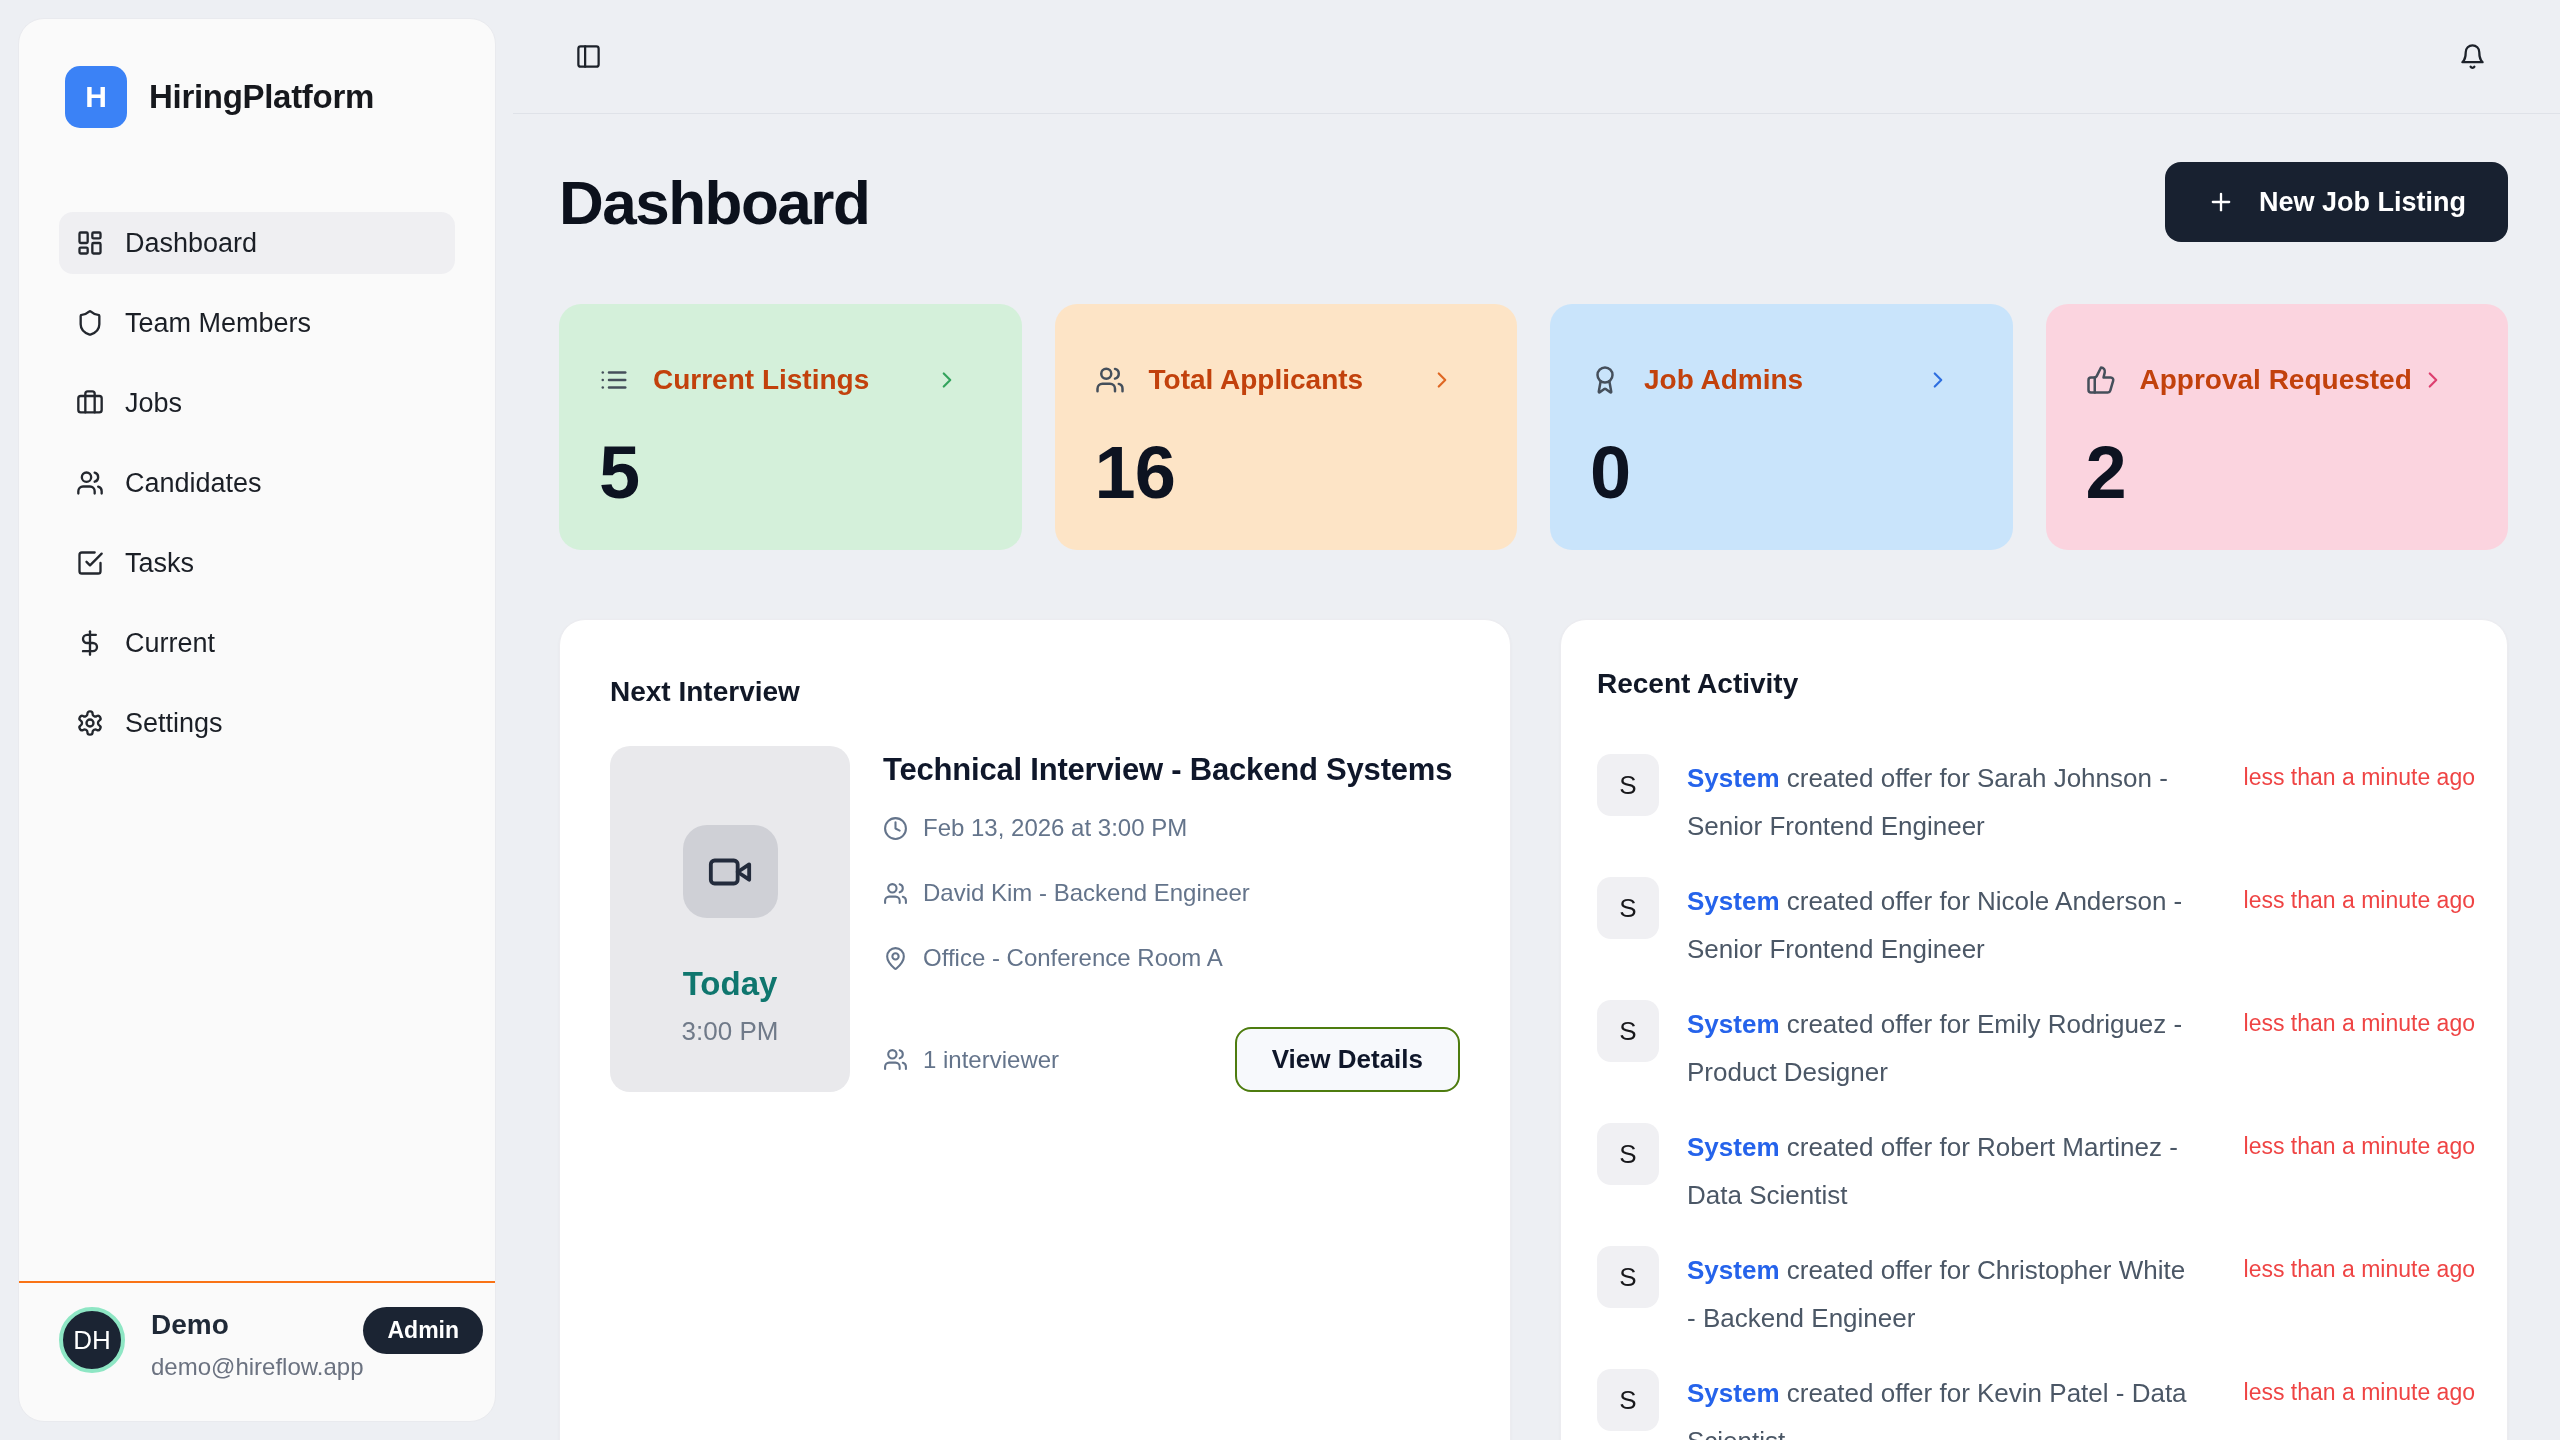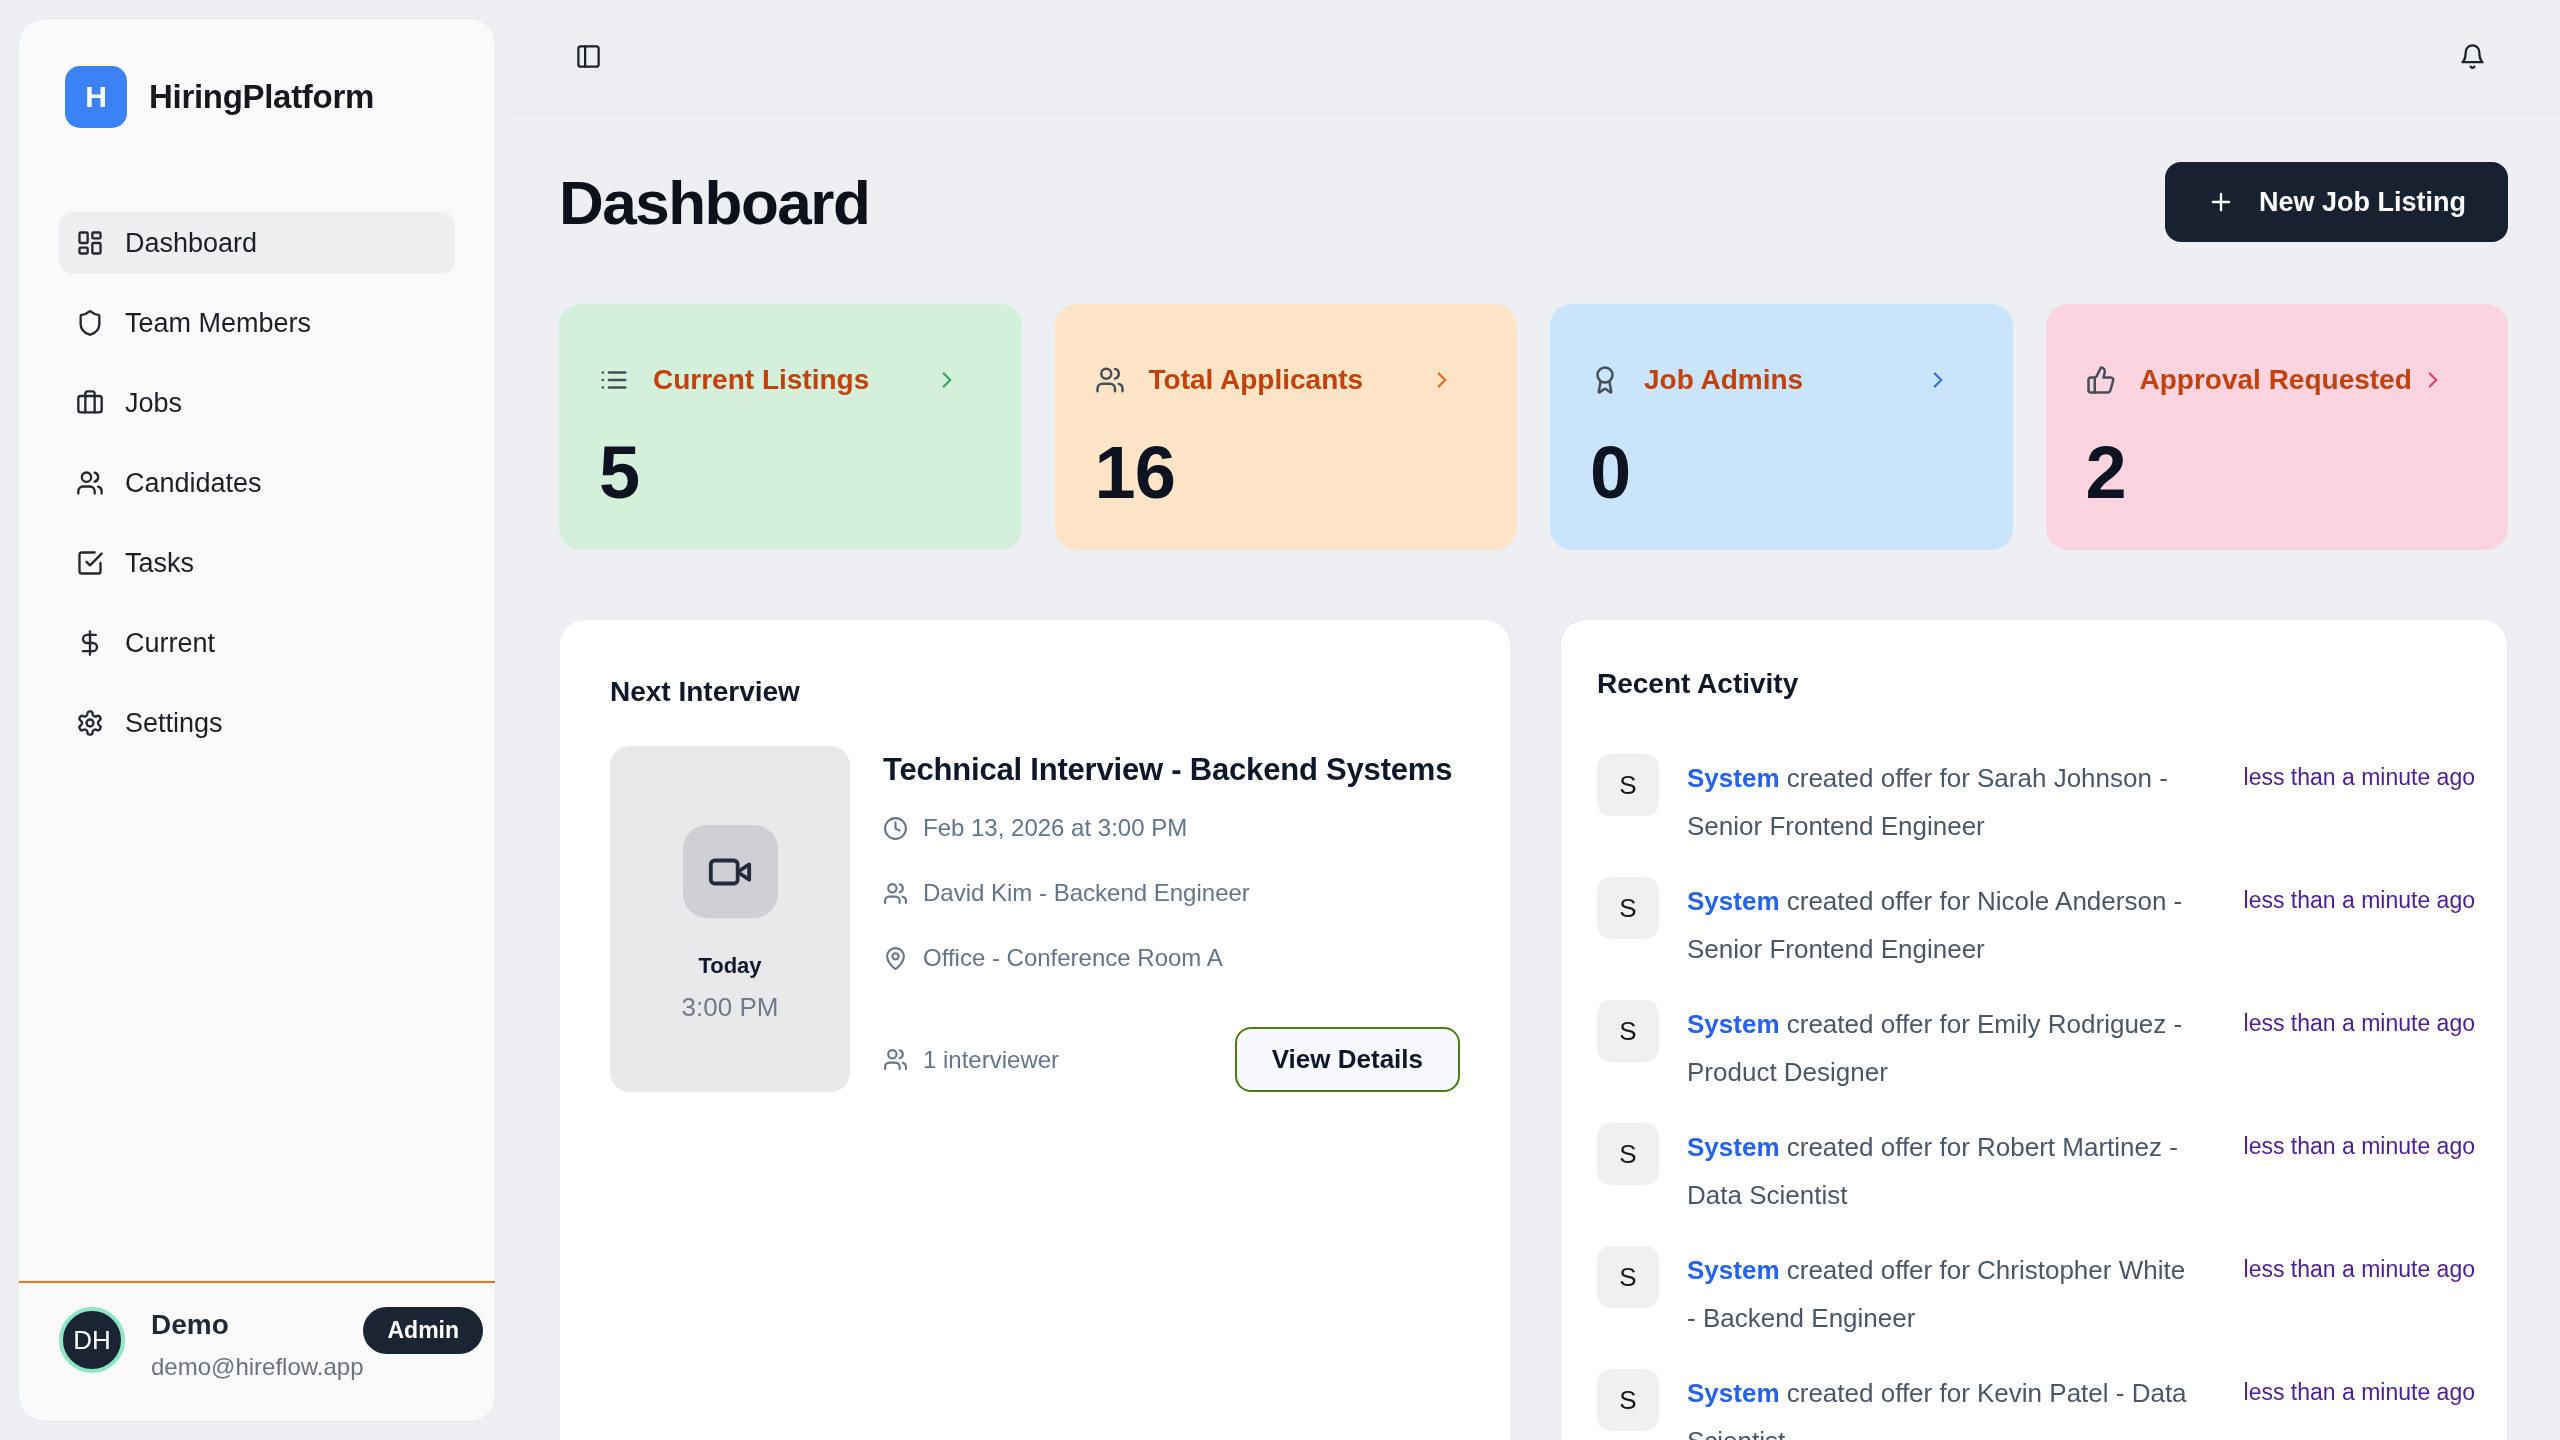--- a/index.html
+++ b/index.html
@@ -104,21 +104,21 @@
   .interview-tile {
     width:240px; height:346px; background:#e9e9ec; border-radius:20px;
     display:flex; flex-direction:column; align-items:center; flex-shrink:0;
     padding-top:79px;
   }
   .tile-icon-box {
     width:95px; height:93px; background:#cfd0d6; border-radius:24px;
     display:flex; align-items:center; justify-content:center;
   }
   .tile-icon-box .icon { width:46px; height:46px; color:#232b3c; }
-  .tile-day { margin-top:35px; font-size:22px; font-weight:700; color:#0f172a; }
+  .tile-day { margin-top:47px; font-size:33px; font-weight:700; color:#0f766e; }
   .tile-time { margin-top:13px; font-size:26px; color:#707a89; }
 
   .interview-details { flex:1; height:346px; display:flex; flex-direction:column; }
   .interview-title { font-size:31px; font-weight:700; color:#0f172a; line-height:47px; max-width:600px; letter-spacing:-0.2px; }
   .meta-list { margin-top:21px; display:flex; flex-direction:column; gap:37px; }
   .meta-row { display:flex; align-items:center; gap:15px; color:#64748b; font-size:24px; }
   .meta-row .icon { width:25px; height:25px; flex-shrink:0; color:#64748b; }
   .interview-bottom { margin-top:auto; display:flex; align-items:center; justify-content:space-between; }
   .secondary-btn {
     background:#f7f9fc; border:2px solid #4d7c0f; cursor:pointer;
@@ -131,21 +131,21 @@
   .activity-item { display:flex; align-items:flex-start; }
   .activity-avatar {
     width:62px; height:62px; border-radius:14px; background:#f0f0f3;
     display:flex; align-items:center; justify-content:center;
     font-size:26px; color:#18181b; flex-shrink:0;
   }
   .activity-text {
     margin-left:28px; width:500px; font-size:26px; line-height:48px; color:#4b5766;
   }
   .activity-actor { color:#2563eb; font-weight:600; }
-  .activity-time { margin-left:auto; font-size:23px; color:#4c1d95; white-space:nowrap; padding-top:10px; }
+  .activity-time { margin-left:auto; font-size:23px; color:#ef4444; white-space:nowrap; padding-top:10px; }
 </style>
 </head>
 <body>
 
 <aside class="sidebar">
   <div class="brand">
     <div class="brand-logo" id="brand-logo" style="background: rgb(59, 130, 246);">
       <span>H</span>
     </div>
     <div class="brand-name">HiringPlatform</div>

